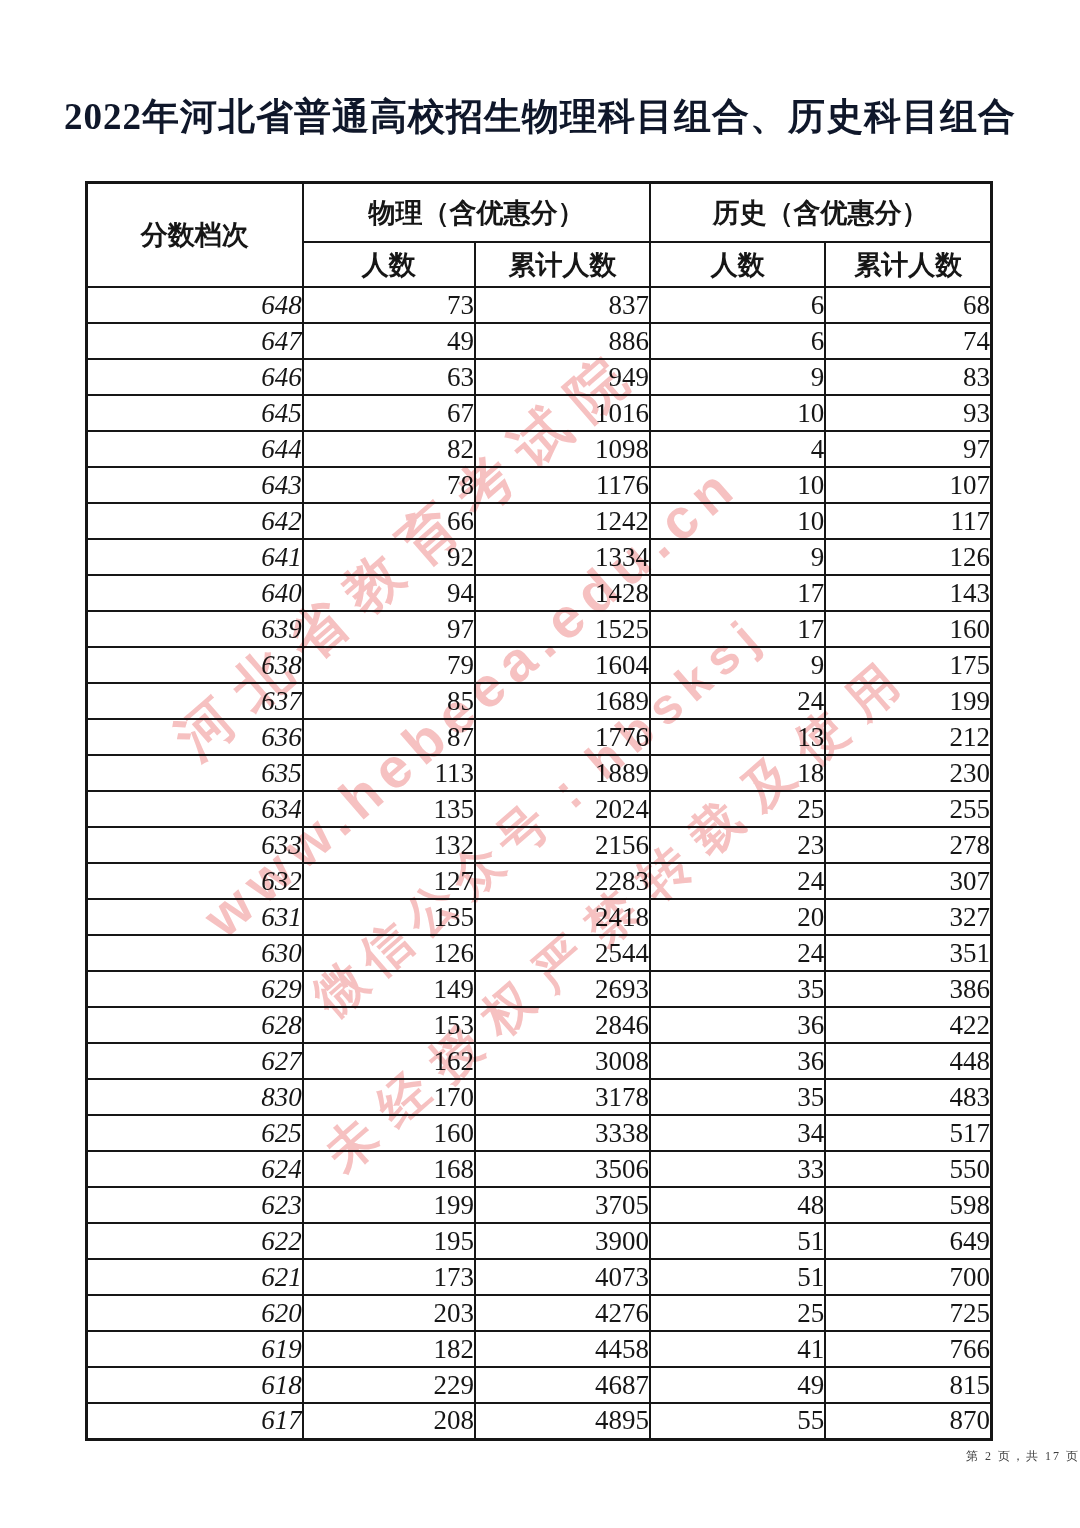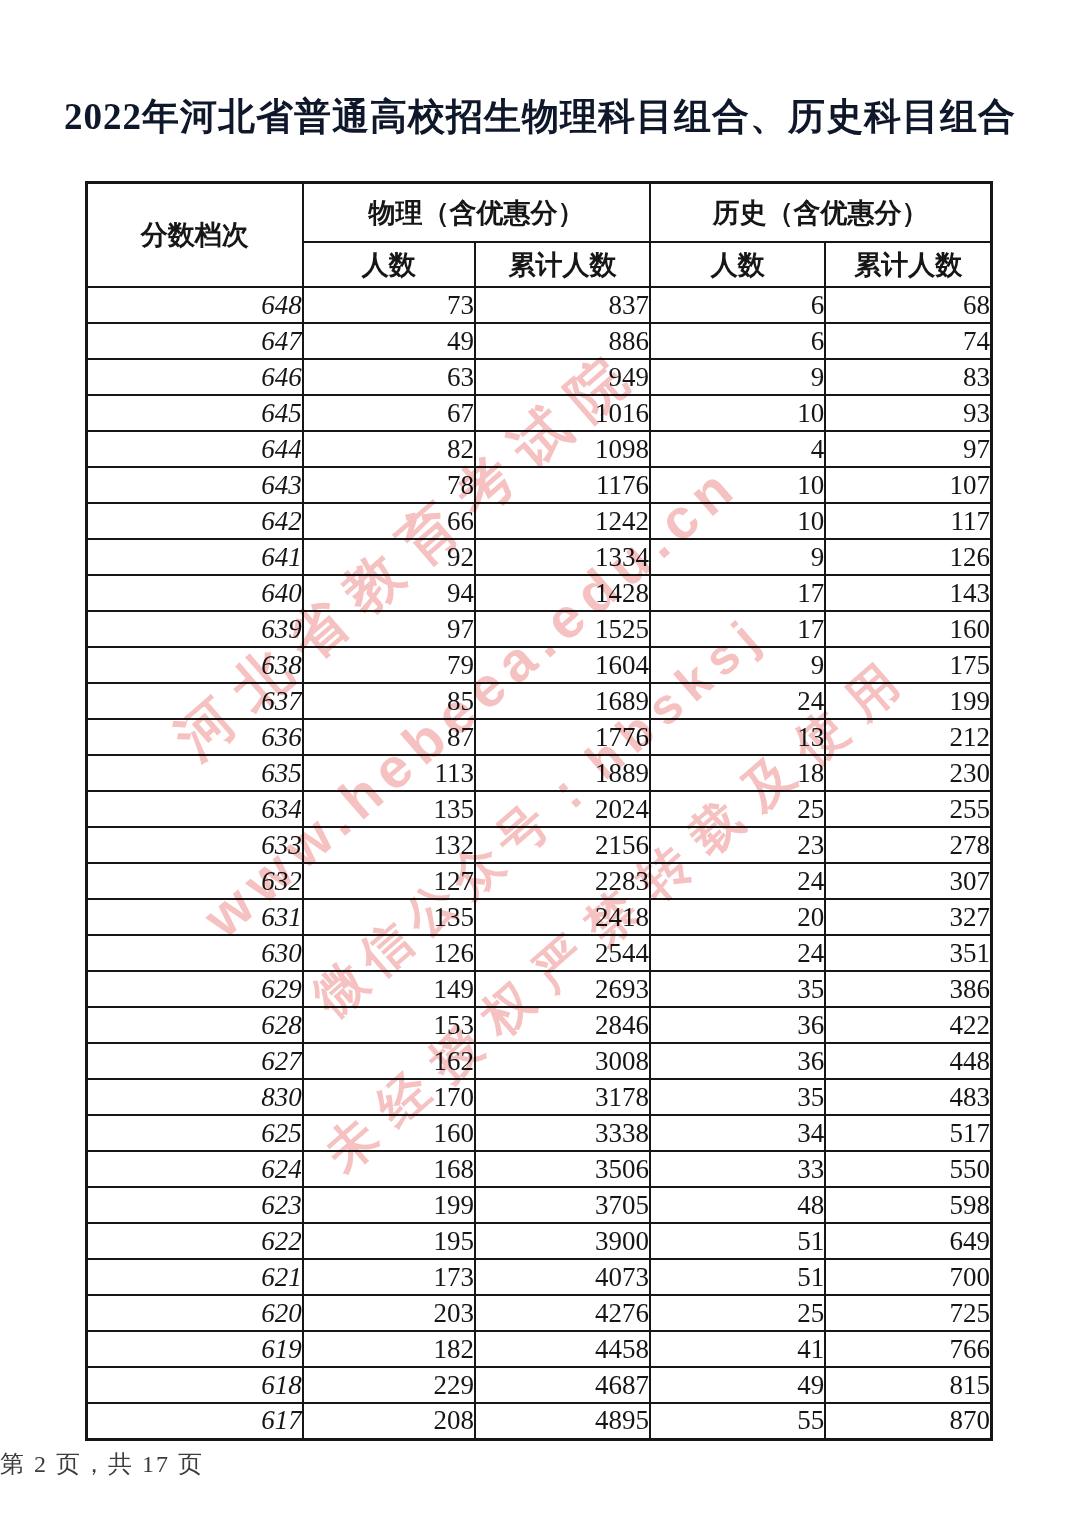--- a/index.html
+++ b/index.html
@@ -37,21 +37,21 @@
   }
   tr.hdr-top th{height:57px;}
   tr.hdr-sub th{height:43px;border-radius:10px;}
   table.score tbody tr{height:36px;}
   td.c-score{text-align:right;font-style:italic;}
   td.c-num{text-align:right;padding-right:13px;}
 
   
   .footer{
     position:absolute;top:1448px;left:0;width:1080px;
-    text-align:left;font-size:24px;color:#3d3d3d;
+    text-align:right;font-size:12px;color:#3d3d3d;
     letter-spacing:2px;
   }
 
   
   .watermark{
     position:absolute;inset:0;
     pointer-events:none;
     mix-blend-mode:multiply;
     z-index:5;
   }

